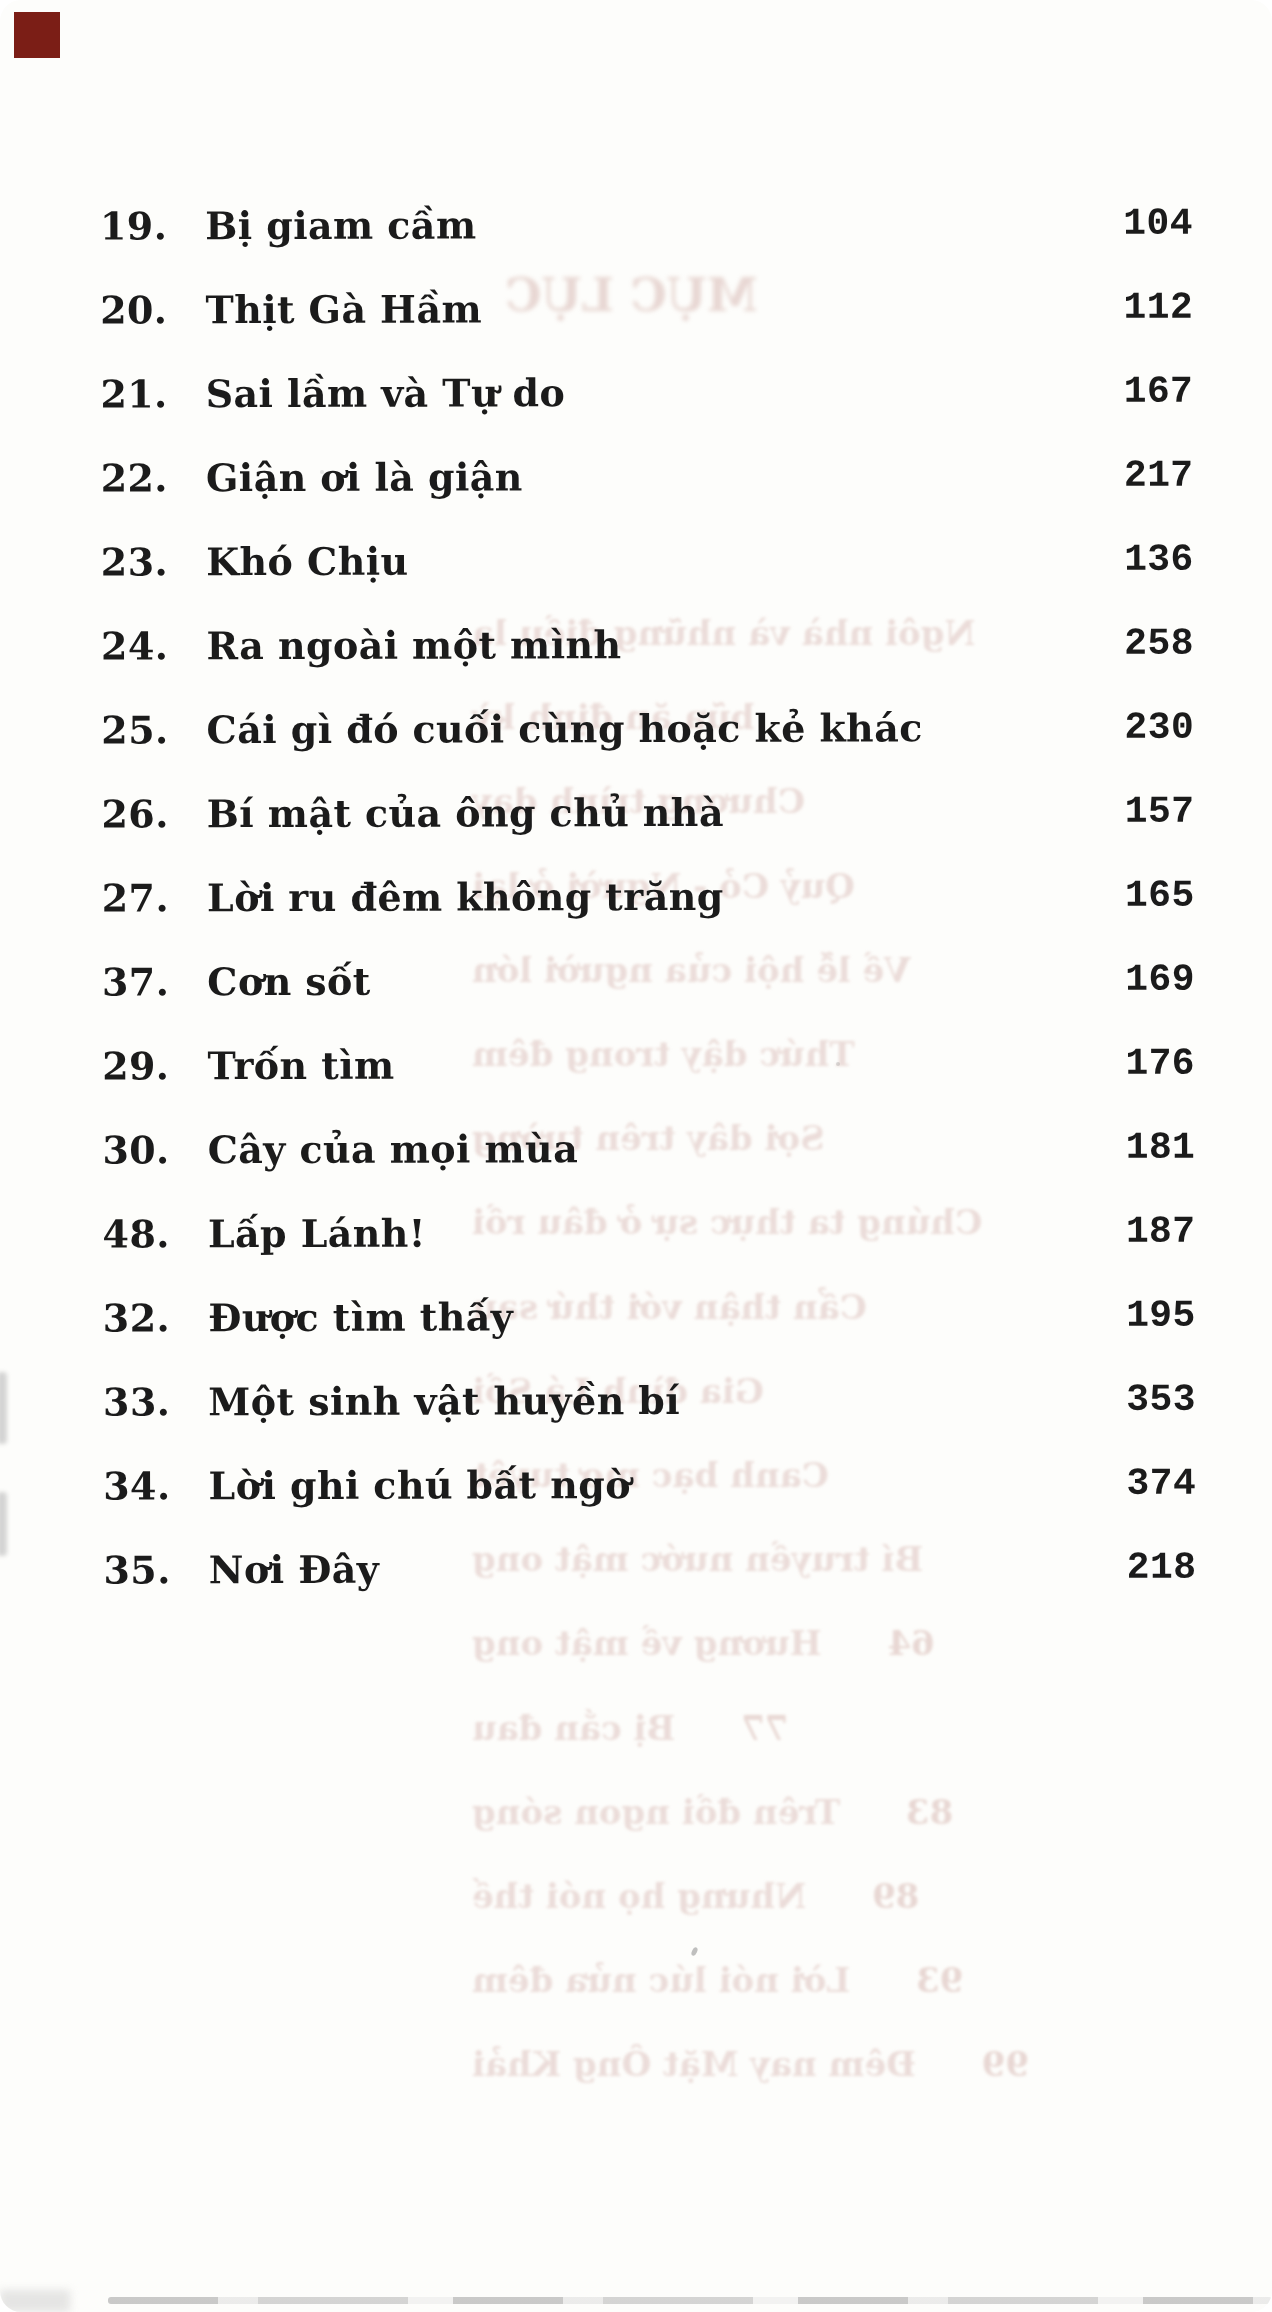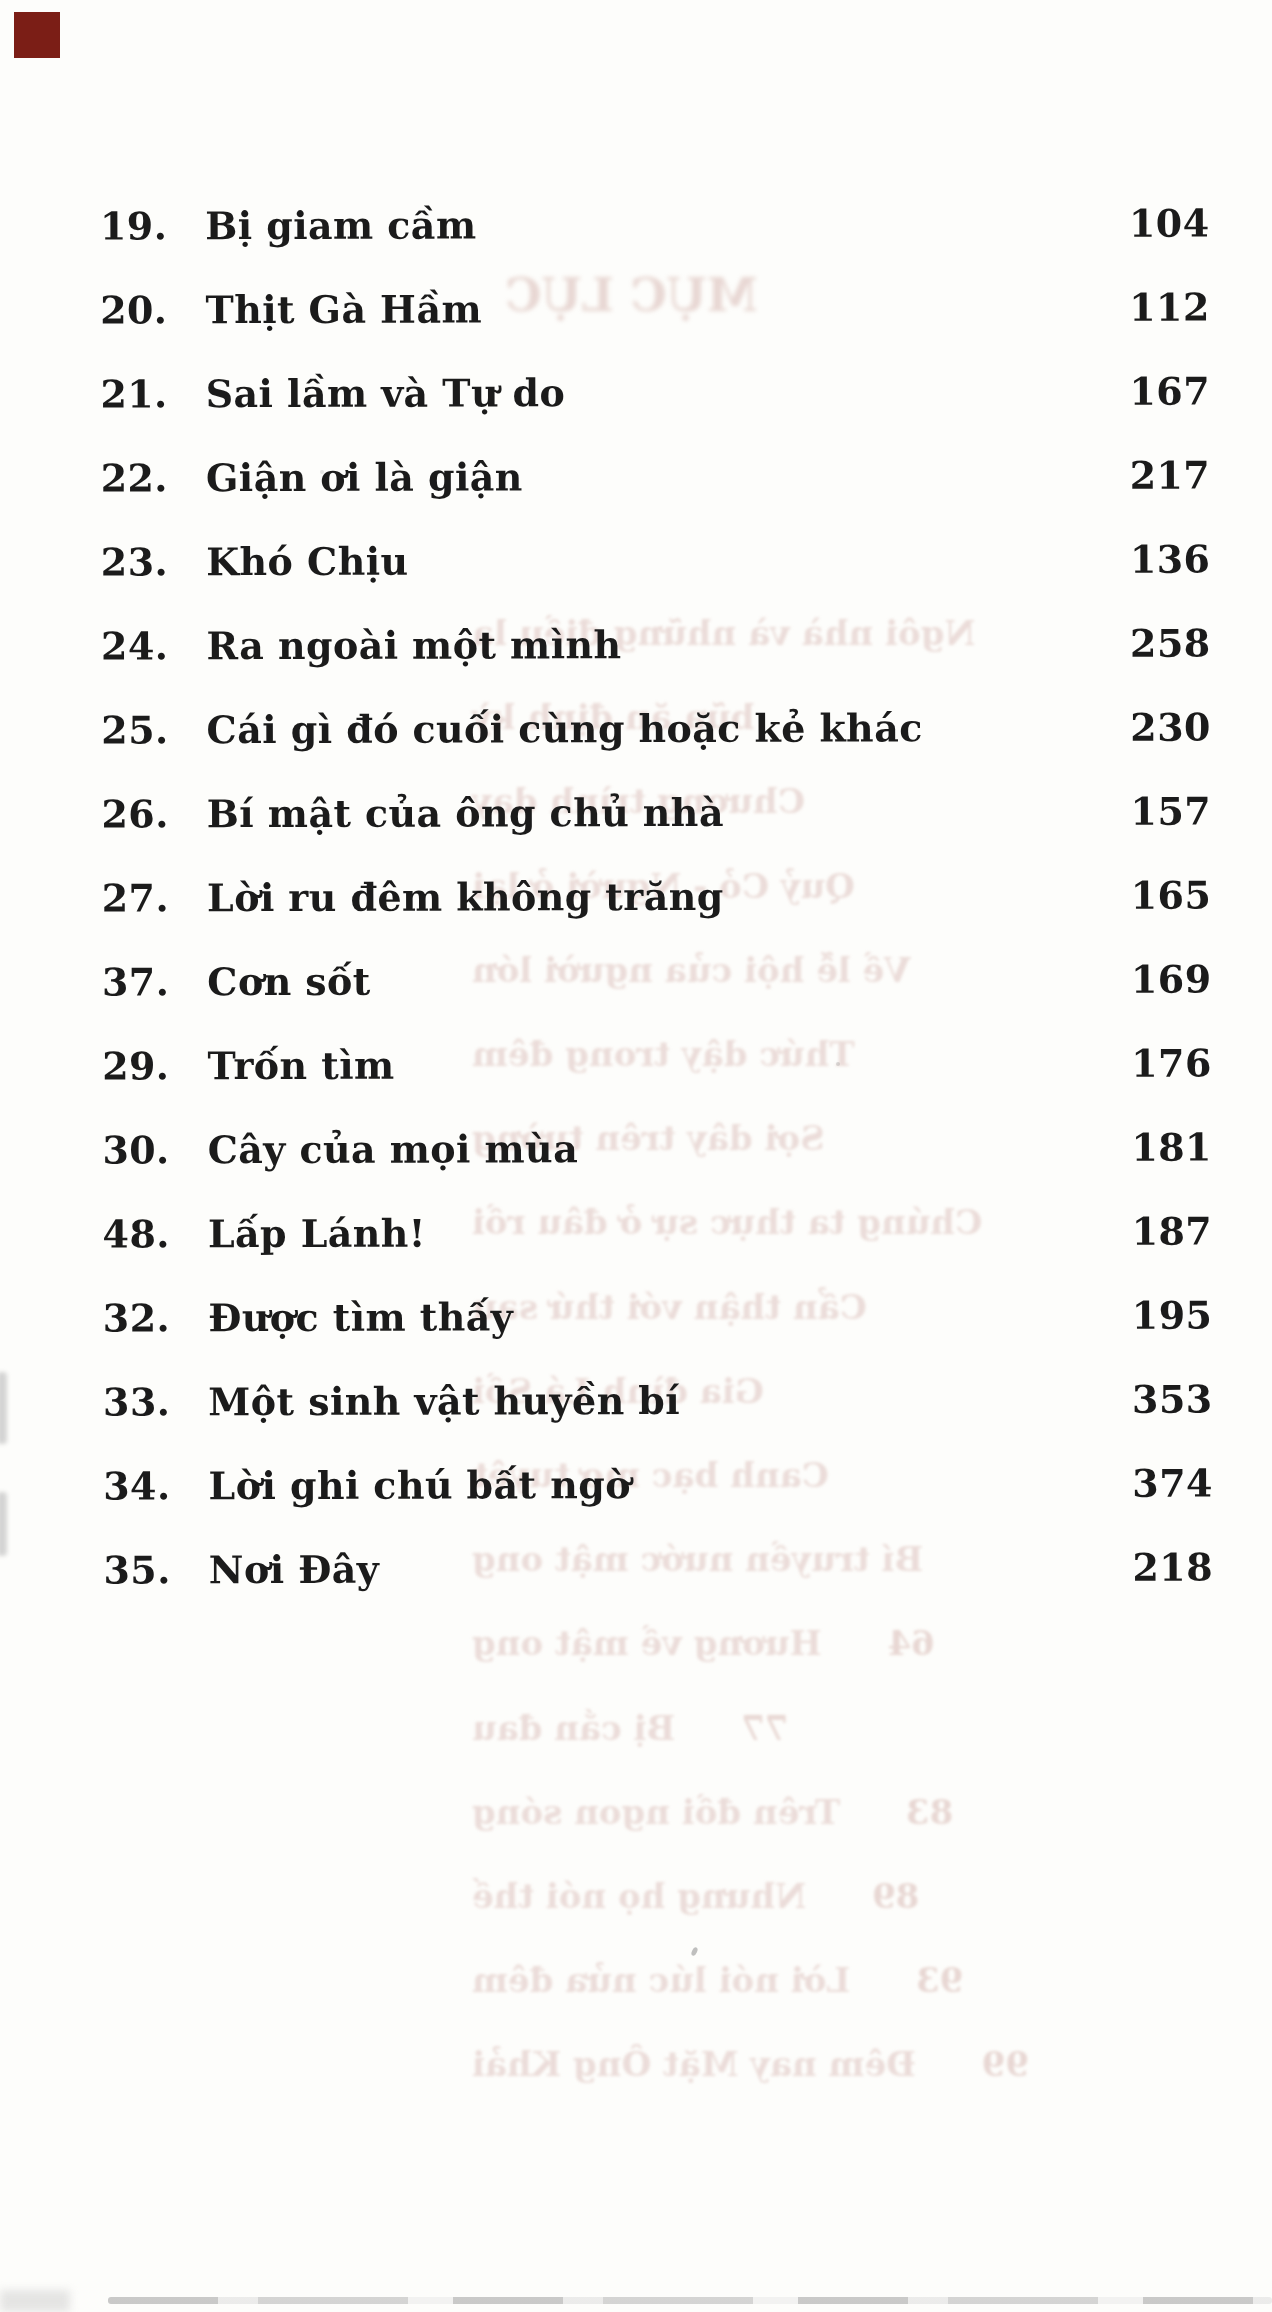--- a/index.html
+++ b/index.html
@@ -2,40 +2,41 @@
 <html><head>
 <meta charset="utf-8">
 <style>
   html,body{margin:0;padding:0;background:#ffffff;}
   #page{
     position:relative;
     width:1272px;height:2312px;
     background:#fdfdfb;
     overflow:hidden;
     font-family:"DejaVu Serif", serif;
+    border-radius:21px;
   }
   
   .corner-mark{
     position:absolute;left:14px;top:12px;width:46px;height:46px;
     background:#7b1e16;
   }
   
   .toc{
     position:absolute;left:95px;top:182px;width:1122px;
     transform:rotate(-0.15deg);
   }
   .toc-row{
     height:84px;
     display:flex;align-items:center;
     font-size:38px;font-weight:bold;color:#1b1b1b;
     letter-spacing:0.4px;
   }
   .toc-num{width:74px;text-align:right;flex:none;}
   .toc-title{flex:1;margin-left:38px;white-space:nowrap;overflow:hidden;}
-  .toc-page{flex:none;min-width:92px;text-align:center;}
+  .toc-page{flex:none;min-width:92px;text-align:left;font-family:Liberation Mono, monospace;}
   
   .ghost-layer{position:absolute;left:0;top:0;width:1272px;height:2312px;pointer-events:none;}
   .ghost-title{
     position:absolute;left:505px;top:268px;
     font-size:46px;font-weight:bold;
     color:rgba(186,128,120,0.30);
     transform:scaleX(-1);
     filter:blur(2px);
     white-space:nowrap;
   }

